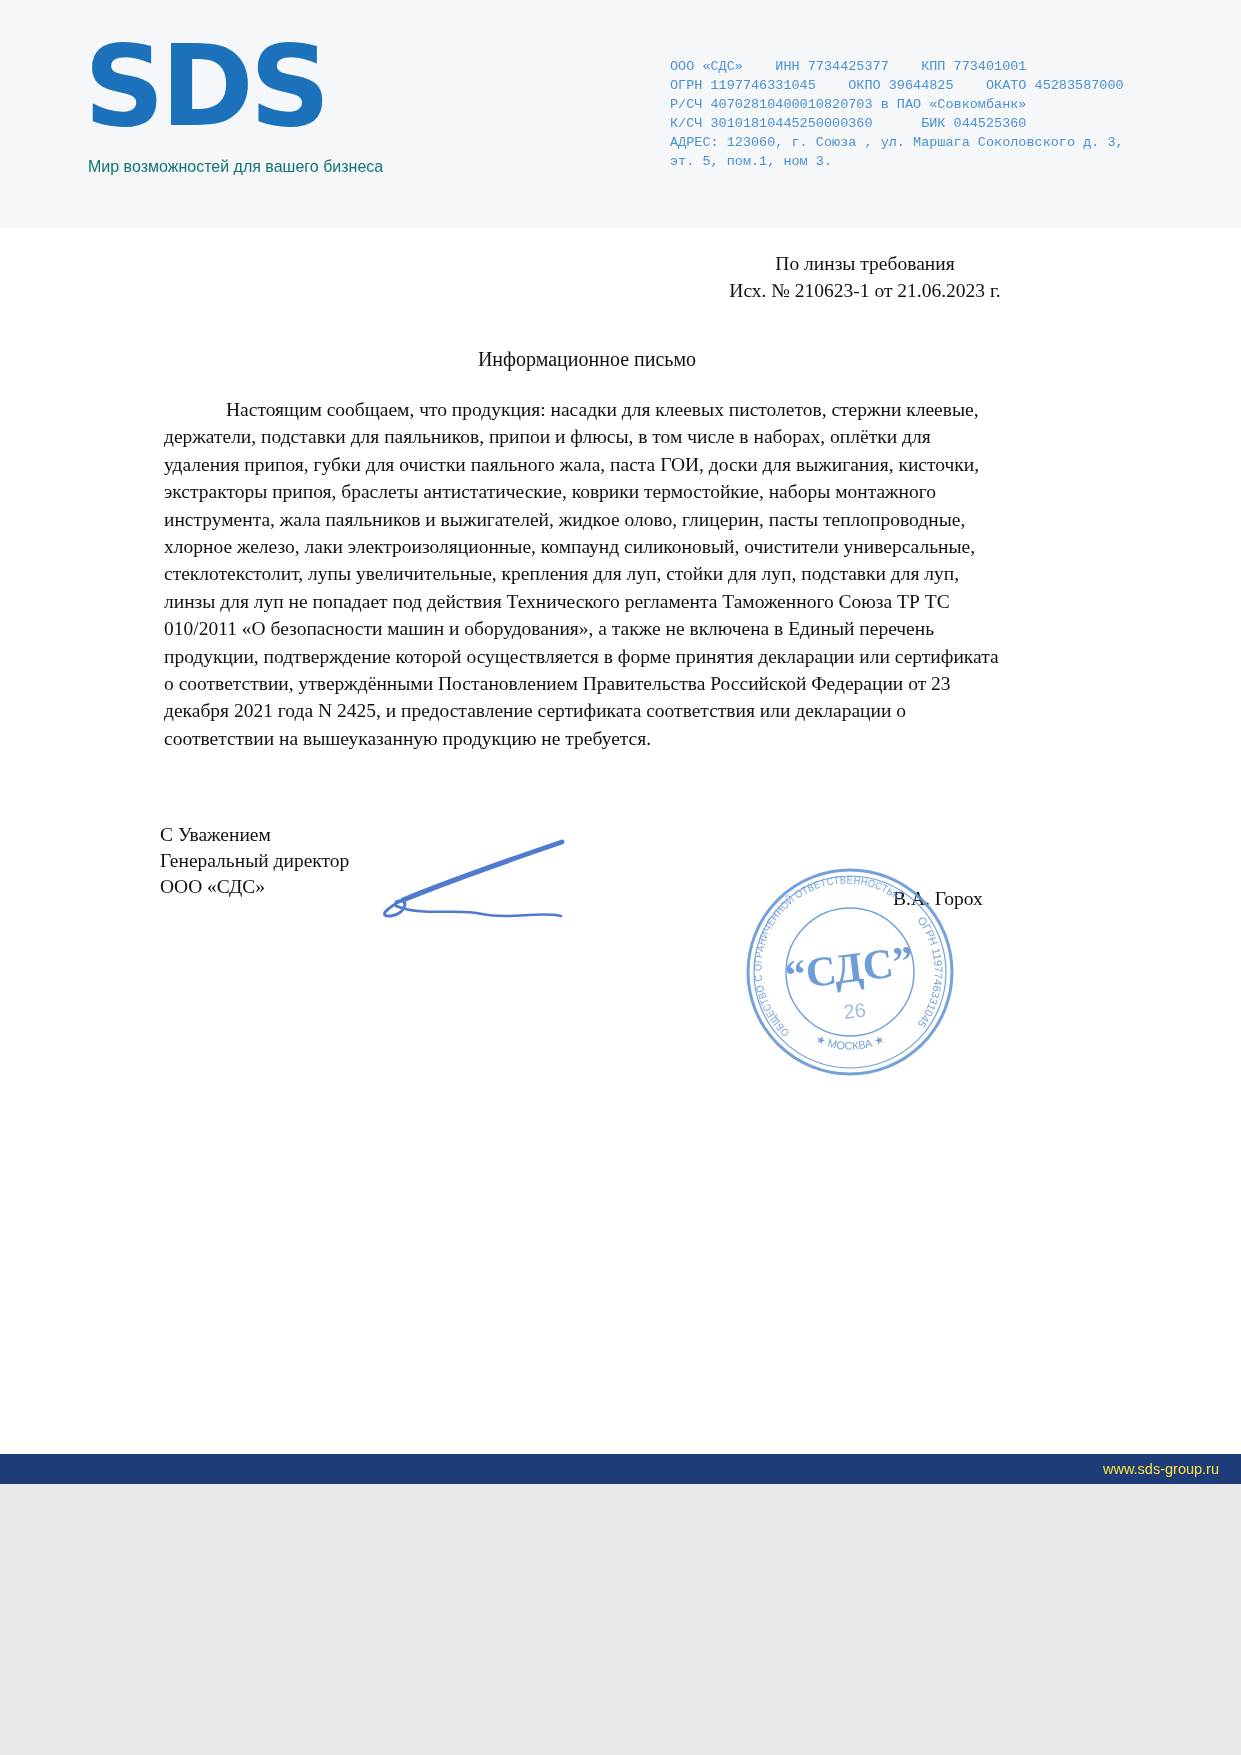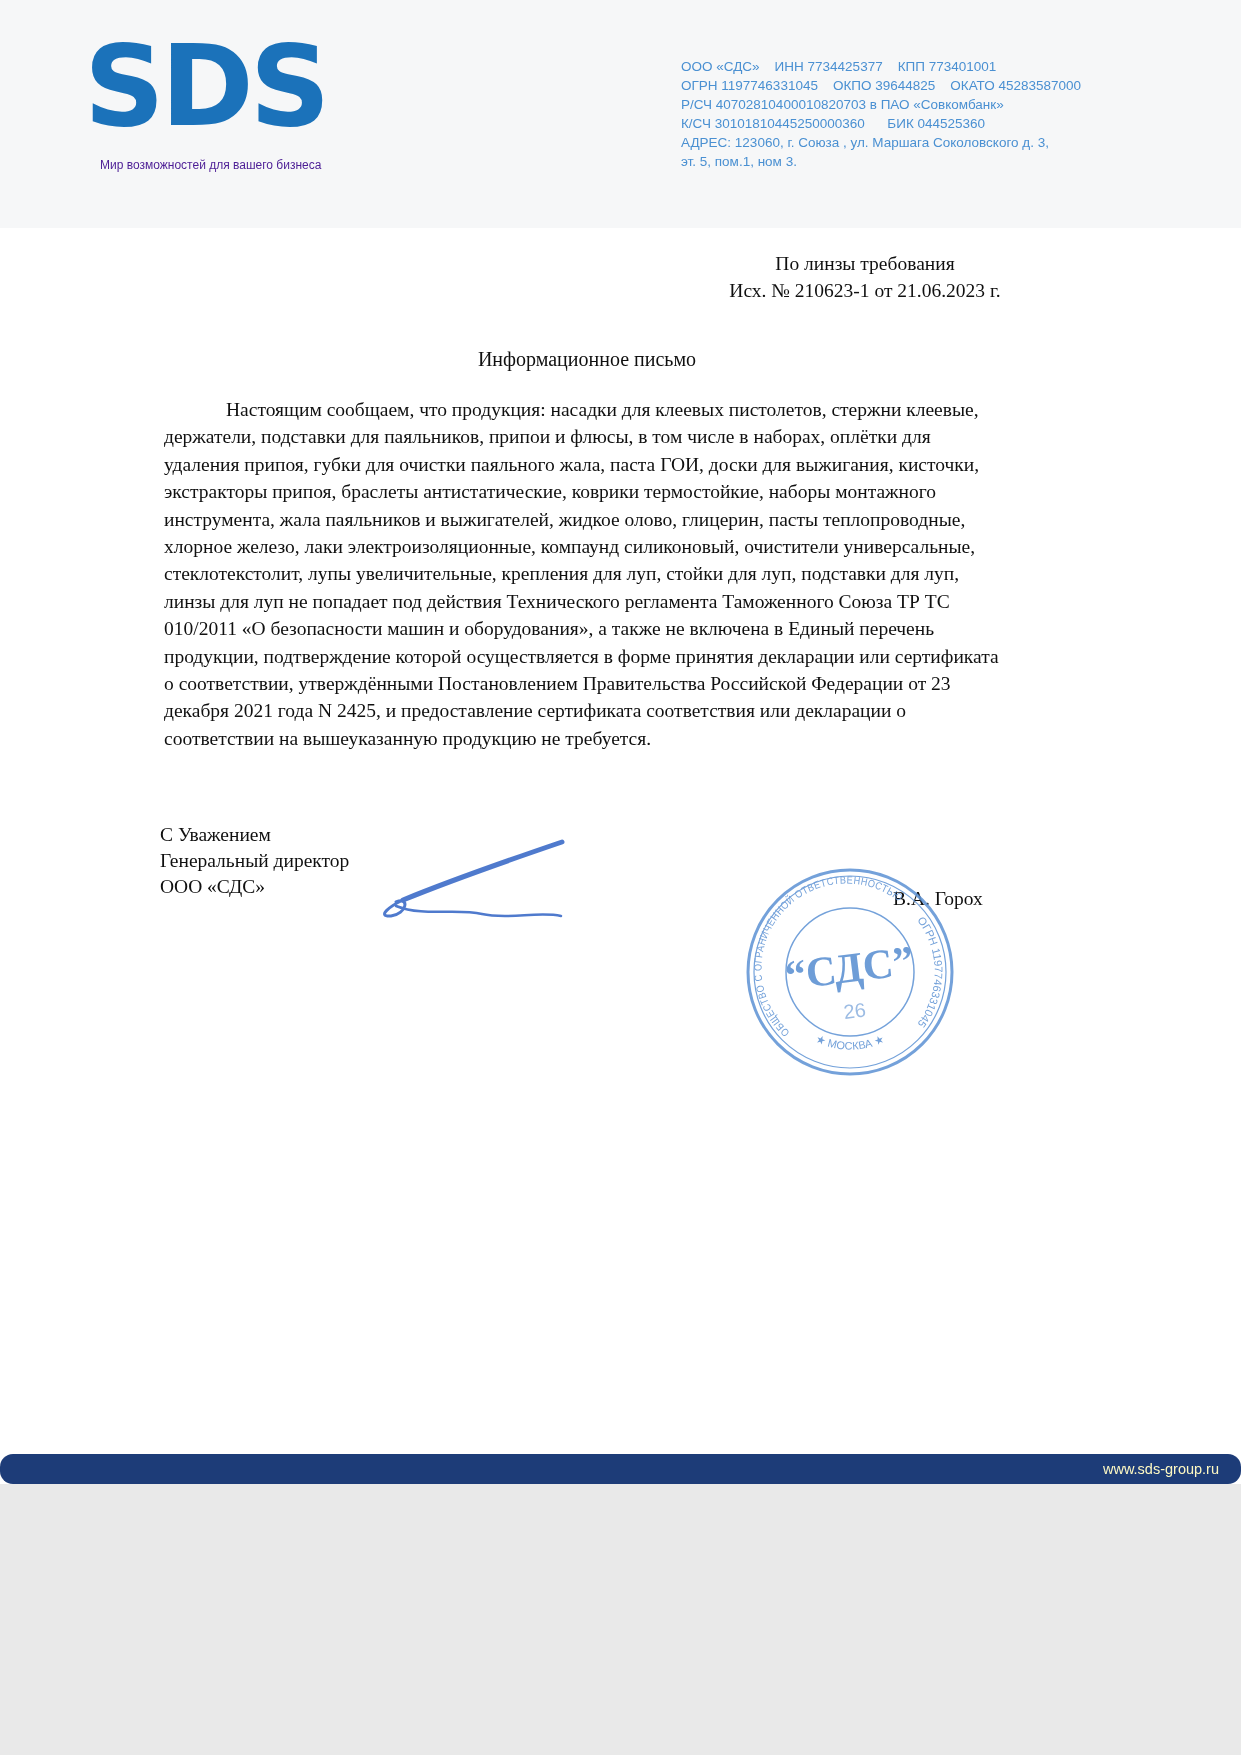--- a/index.html
+++ b/index.html
@@ -11,27 +11,27 @@
   .header-band {
     position:absolute; top:0; left:0; width:100%; height:228px;
     background:#f6f7f8;
   }
   .logo {
     position:absolute; left:84px; top:30px;
     font-family:"DejaVu Sans", sans-serif; font-weight:bold;
     font-size:112px; line-height:1; letter-spacing:-4px; color:#1b72ba;
   }
   .tagline {
-    position:absolute; left:100px; top:158px;
-    font-family:"Liberation Sans", sans-serif; font-size:12px; color:#4c1d95;
+    position:absolute; left:88px; top:158px;
+    font-family:"Liberation Sans", sans-serif; font-size:16px; color:#0f766e;
   }
   .company {
     position:absolute; left:670px; top:57px;
-    font-family:Liberation Sans, sans-serif; font-size:13.5px;
-    line-height:19px; color:#4a90d2;margin-left:11px;
+    font-family:Liberation Mono, monospace; font-size:13.5px;
+    line-height:19px; color:#4a90d2;
   }
   .company .hdr-line { white-space:pre; }
   .meta {
     position:absolute; left:640px; top:250px; width:450px;
     text-align:center; font-size:19.5px; line-height:27px;
   }
   .title {
     position:absolute; left:160px; top:348px; width:854px;
     text-align:center; font-size:20px;
   }
@@ -46,22 +46,22 @@
     font-size:19.5px; line-height:26px;
   }
   .sig-name {
     position:absolute; left:893px; top:888px; font-size:19.5px;
   }
   .autograph { position:absolute; left:310px; top:826px; }
   .stamp { position:absolute; left:740px; top:862px; opacity:0.88; }
   .footer {
     position:absolute; left:0; bottom:0; width:100%; height:30px;
     background:#1d3c78; box-sizing:border-box; padding-right:22px;
-    color:#fef9c3; font-family:"Liberation Sans", sans-serif;
-    font-size:14.5px; line-height:30px; text-align:right;border-radius:13px;
+    color:#fde047; font-family:"Liberation Sans", sans-serif;
+    font-size:14.5px; line-height:30px; text-align:right;
   }
 </style>
 </head>
 <body>
 
 <div class="page">
 
   <div class="header-band"></div>
 
   <div class="logo">SDS</div>

